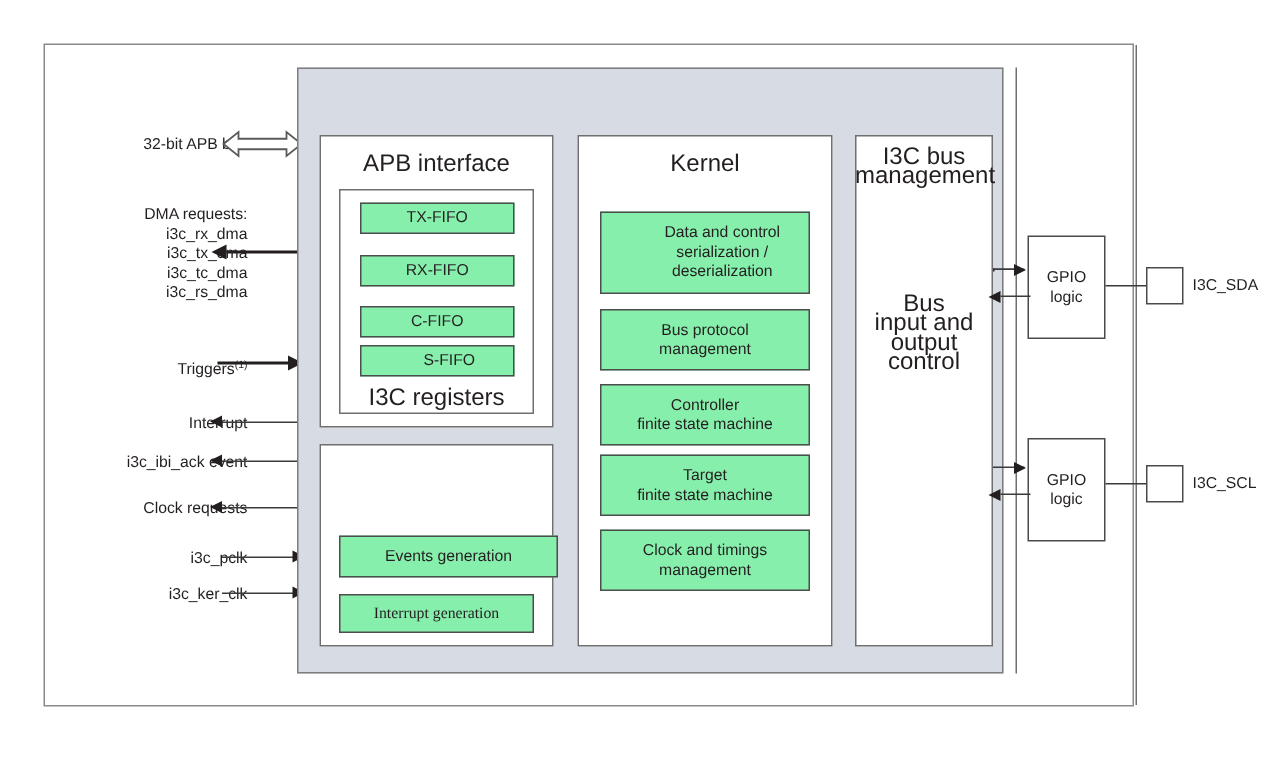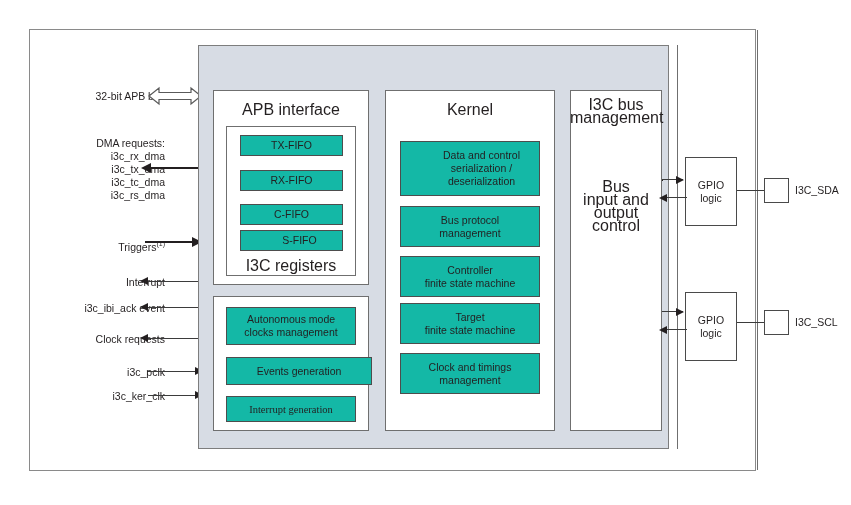--- a/index.html
+++ b/index.html
@@ -47,21 +47,21 @@
     border: 1px solid #6f6f6f;
   }
   .panel-title {
     text-align: center;
     font-size: 16px;
     color: #231f20;
     line-height: 13px;
   }
 
   .subbox {
-    background: #14b8a6;
+    background: #86efac;
     border: 1.2px solid #4d4d4d;
     display: flex;
     align-items: center;
     justify-content: center;
     text-align: right;
     font-size: 10.5px;
     color: #231f20;
     line-height: 13px;
   }
 
@@ -181,24 +181,20 @@
 
   <div class="abs subbox" style="left:240px; top:135px; width:103px; height:21px;">TX-FIFO</div>
   <div class="abs subbox" style="left:240px; top:170px; width:103px; height:21px;">RX-FIFO</div>
   <div class="abs subbox" style="left:240px; top:204px; width:103px; height:21px;">C-FIFO</div>
   <div class="abs subbox" style="left:240px; top:230px; width:103px; height:21px;padding-left:16px;">S-FIFO</div>
 
   <div class="abs panel-title" style="left:226px; top:259px; width:130px;">I3C registers</div>
 
   <div class="abs panel" style="left:213px; top:296px; width:156px; height:135px;"></div>
 
-  <div class="abs subbox" style="left:226px; top:307px; width:130px; height:38px; flex-direction:column;">
-    <span>Autonomous mode</span>
-    <span>clocks management</span>
-  </div>
   <div class="abs subbox" style="left:226px; top:357px; width:146px; height:28px;">Events generation</div>
   <div class="abs subbox" style="left:226px; top:396px; width:130px; height:26px;font-family:Liberation Serif, serif;">Interrupt generation</div>
 
   <div class="abs panel" style="left:385px; top:90px; width:170px; height:341px;"></div>
   <div class="abs panel-title" style="left:385px; top:103px; width:170px;">Kernel</div>
 
   <div class="abs subbox" style="left:400px; top:141px; width:140px; height:55px; flex-direction:column;padding-left:23px;">
     <span>Data and control</span>
     <span>serialization /</span>
     <span>deserialization</span>
@@ -222,21 +218,21 @@
   <div class="abs subbox" style="left:400px; top:353px; width:140px; height:41px; flex-direction:column;">
     <span>Clock and timings</span>
     <span>management</span>
   </div>
 
   <div class="abs panel" style="left:570px; top:90px; width:92px; height:341px;"></div>
   <div class="abs panel-title" style="left:570px; top:98px; width:92px;">
     <div>I3C bus</div>
     <div>management</div>
   </div>
-  <div class="abs panel-title" style="left:570px; top:180px; width:92px;">
+  <div class="abs panel-title" style="left:570px; top:196px; width:92px;">
     <div>Bus</div>
     <div>input and</div>
     <div>output control</div>
   </div>
 
   <div class="abs sep-line" style="left:677px; top:45px; height:404px;"></div>
   <div class="abs sep-line" style="left:757px; top:30px; height:440px;"></div>
 
   <div class="abs gpio-box" style="left:685px; top:157px; width:52px; height:69px; flex-direction:column;">
     <span>GPIO</span>

